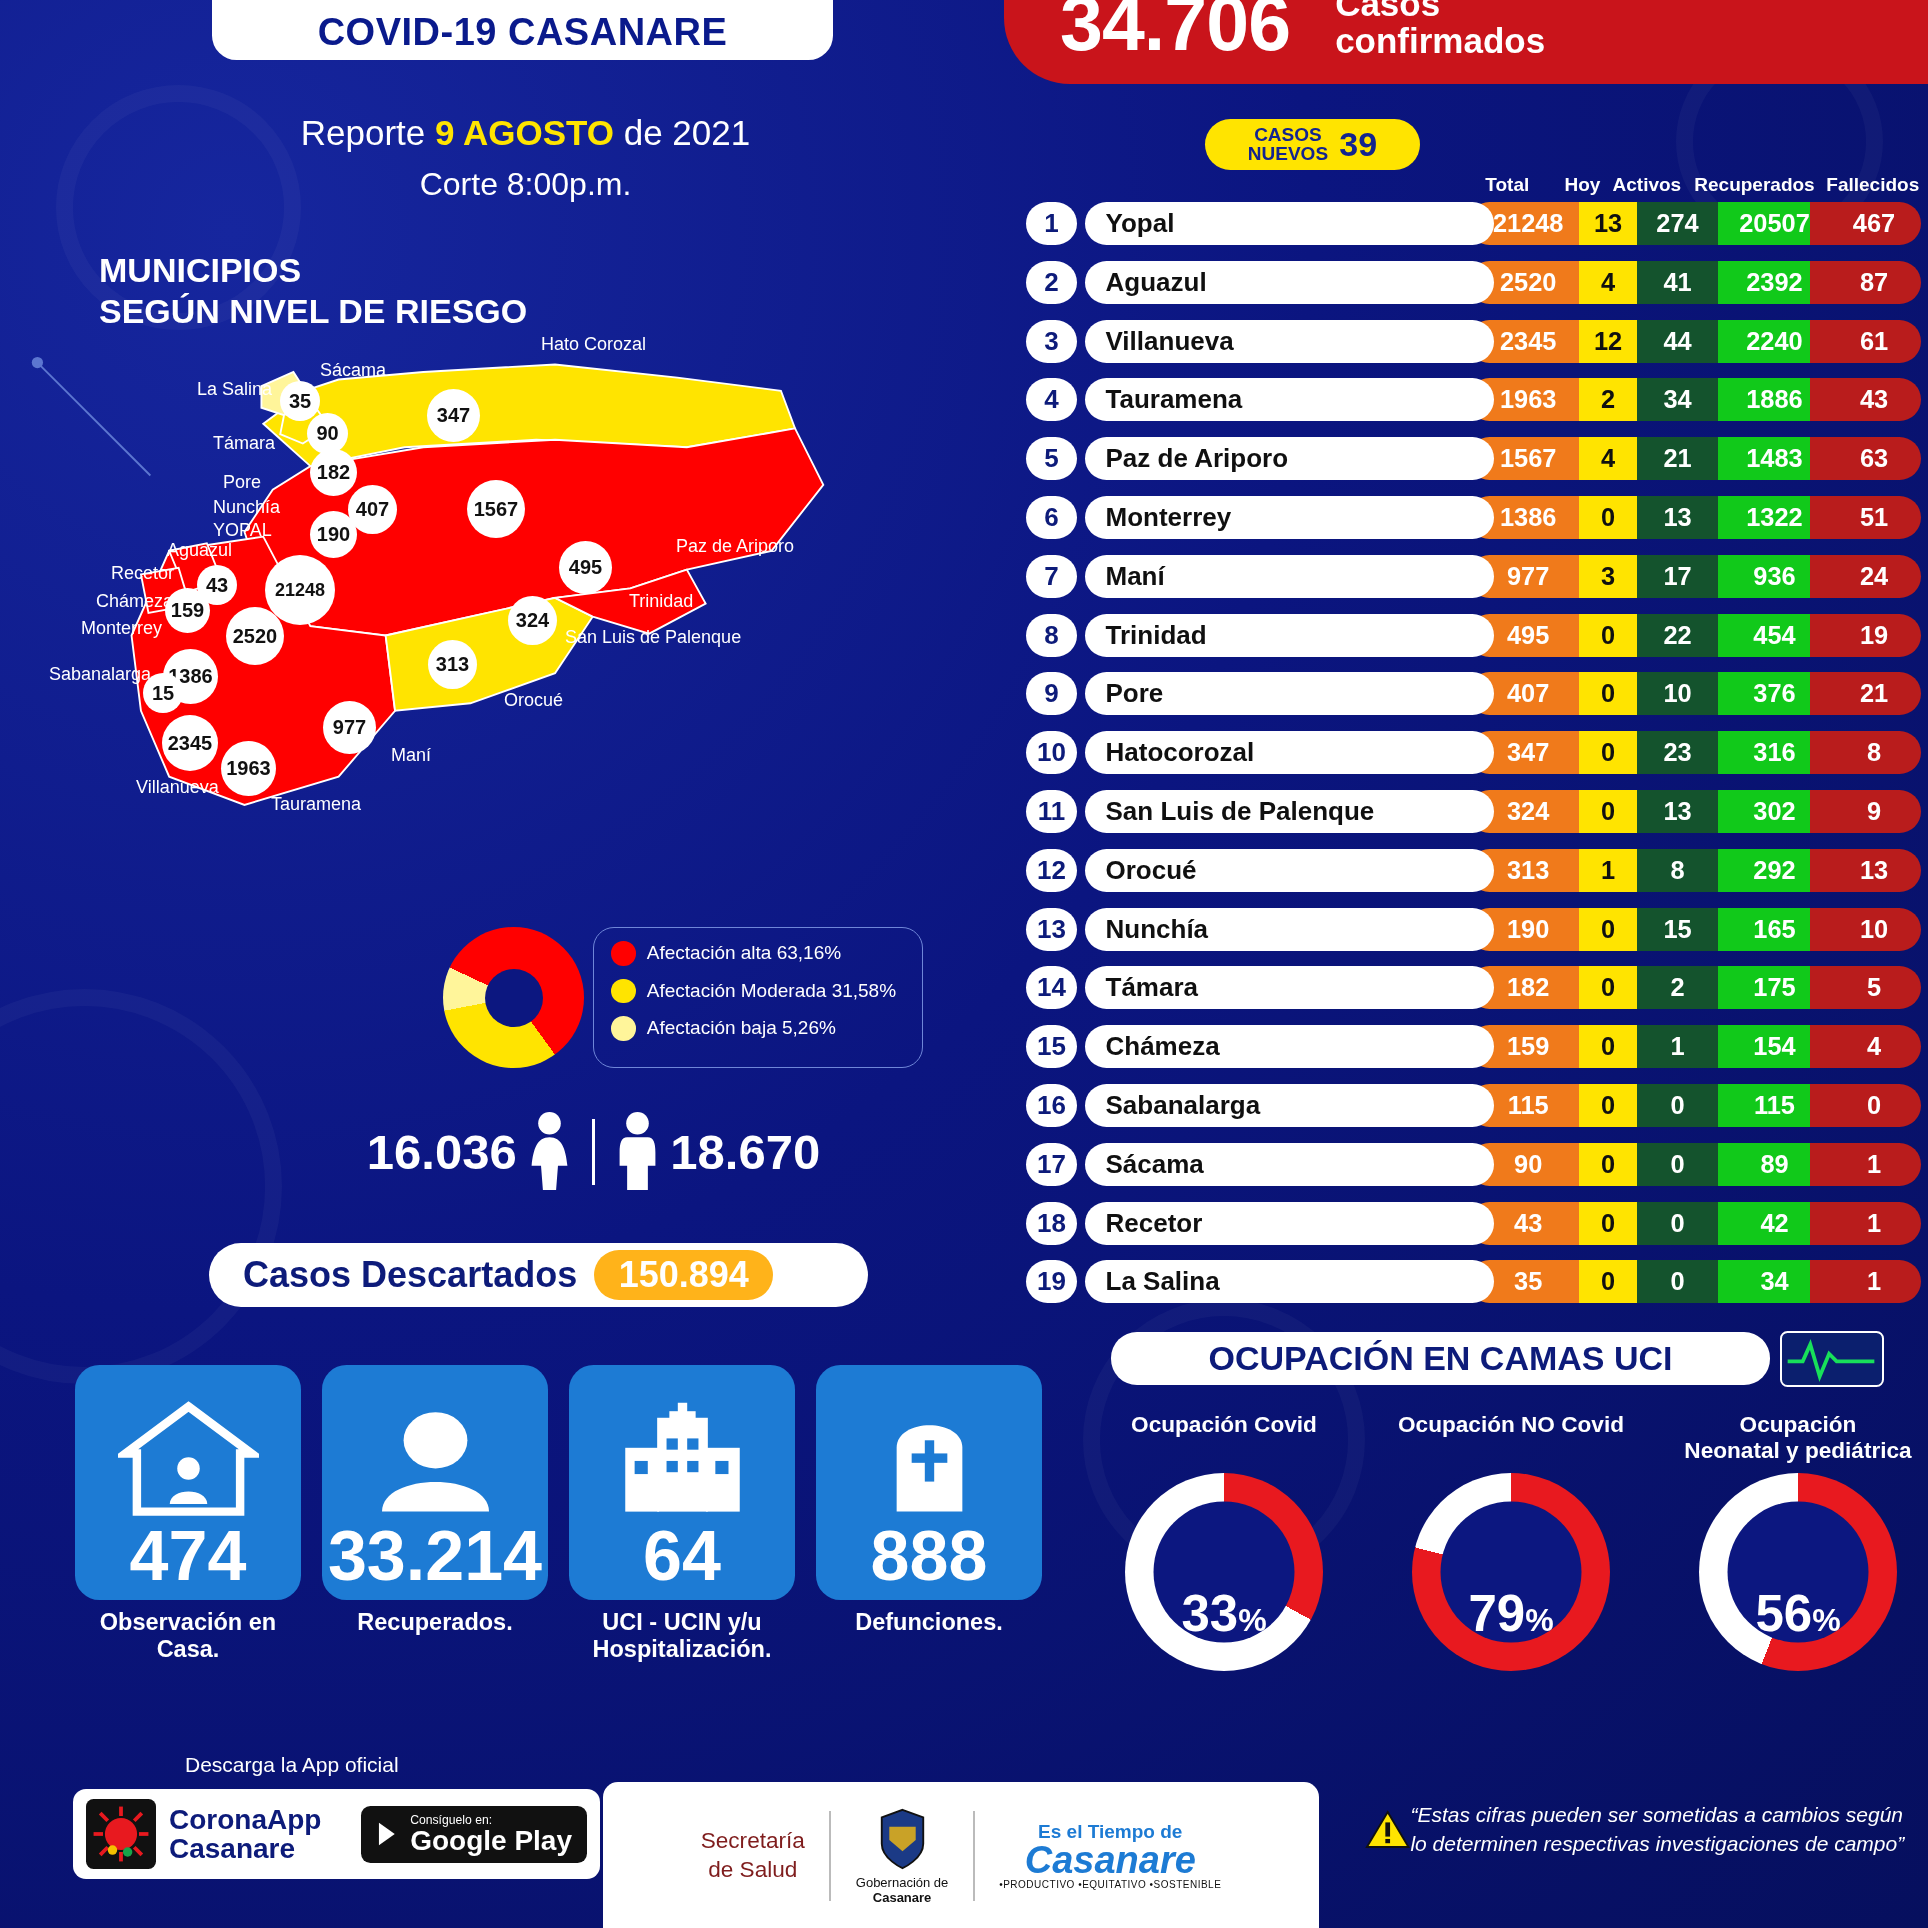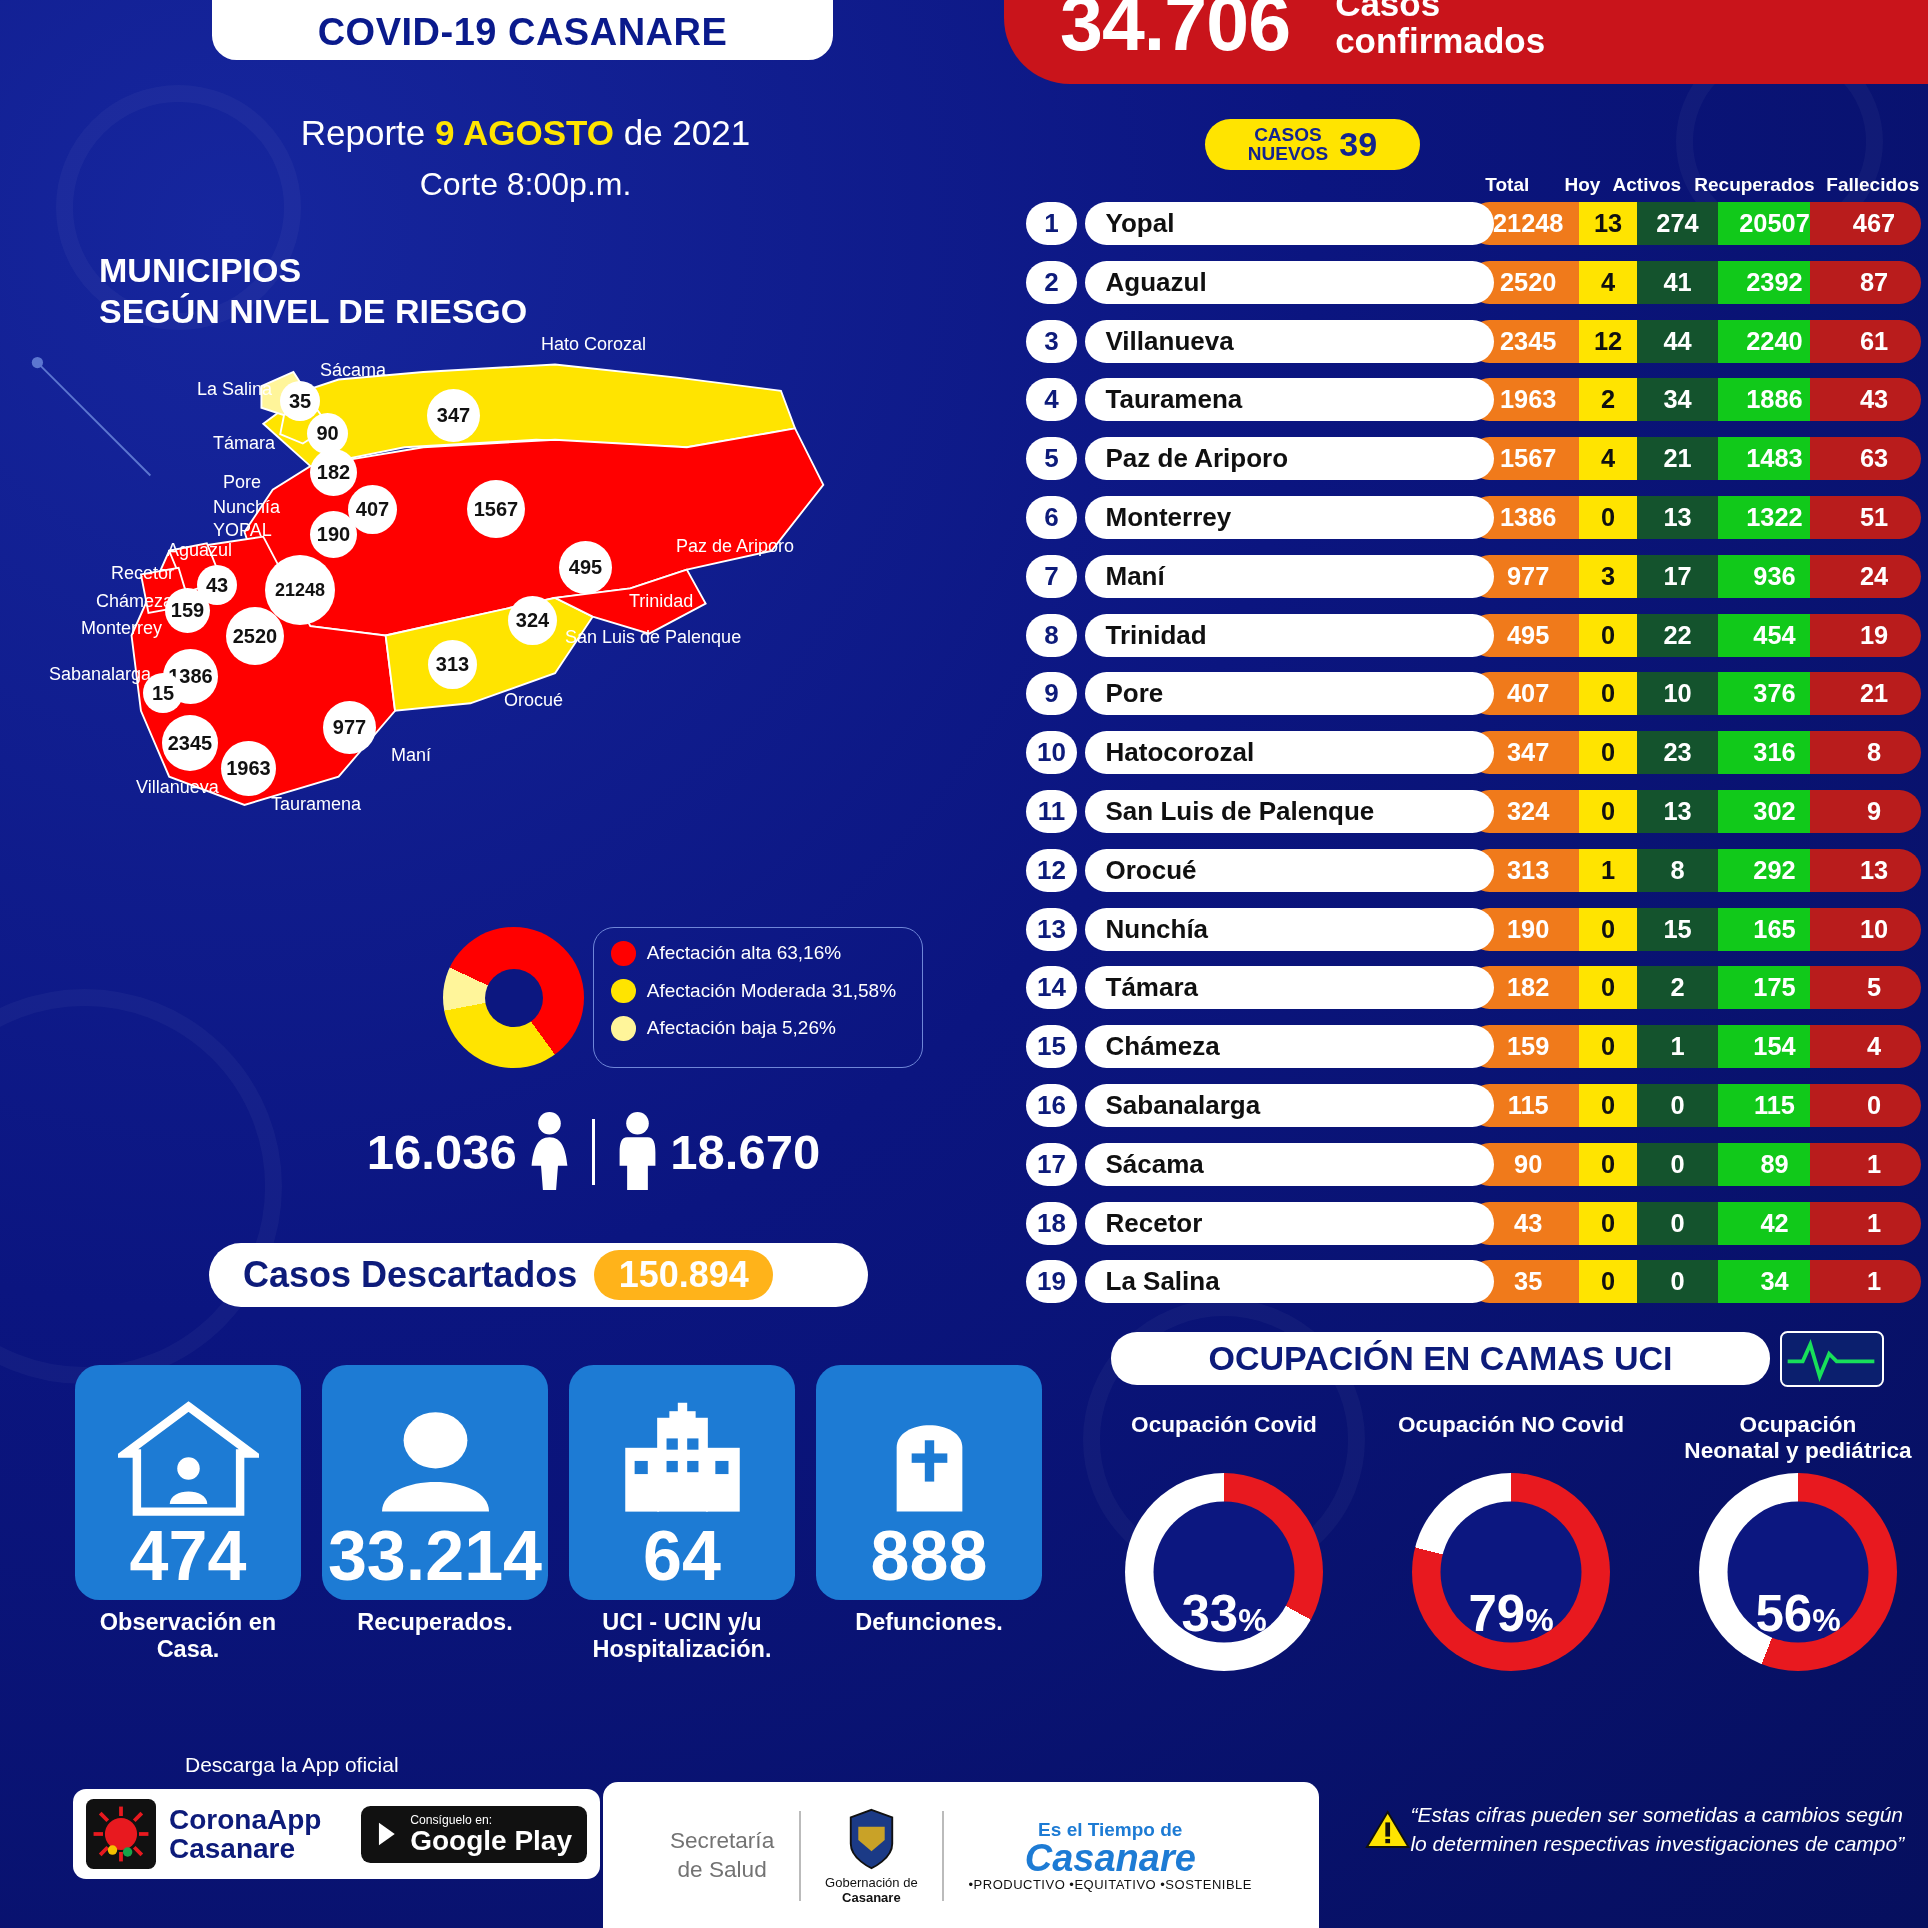--- a/index.html
+++ b/index.html
@@ -150,27 +150,27 @@
   }
   .app-name { color:#0d1b7a; font-size:28px; font-weight:bold; line-height:1.05; margin-left:13px; }
   .gplay { margin-left:auto; background:#111; border-radius:9.4px; color:#fff; padding:7.5px 15px; display:flex; align-items:center; }
   .gplay .g1 { font-size:12.2px; }
   .gplay .g2 { font-size:28px; font-weight:bold; line-height:1; }
 
   .gov-card {
     position:absolute; left:603px; top:1782px; width:716px; height:147px;
     background:#fff; border-radius:15px 15px 0 0; display:flex; align-items:center; justify-content:center; gap:24.5px;
   }
-  .gov-card .sec { color:#737373; font-size:22.6px; text-align:center; line-height:1.25; }
+  .gov-card .sec { color:#7f1d1d; font-size:22.6px; text-align:center; line-height:1.25; }
   .gov-card .div { width:1.9px; height:90px; background:#bbb; }
   .gov-card .esc { text-align:center; color:#111; font-size:13px; }
   .tiempo { text-align:center; }
   .tiempo .t1 { color:#1d7bd4; font-size:19px; font-weight:bold; line-height:1; }
   .tiempo .t2 { color:#1d7bd4; font-size:38px; font-weight:bold; font-style:italic; line-height:1; }
-  .tiempo .t3 { color:#111; font-size:13px; letter-spacing:0.5px; }
+  .tiempo .t3 { color:#111; font-size:10px; letter-spacing:0.5px; }
 
   .note { position:absolute; left:1365px; top:1789px; width:546px; display:flex; align-items:center; }
   .note .txt { font-size:21px; line-height:1.35; font-style:italic; }
 </style>
 </head>
 <body>
 
 <div class="deco d1"></div>
 <div class="deco d2"></div>
 <div class="deco d3"></div>

